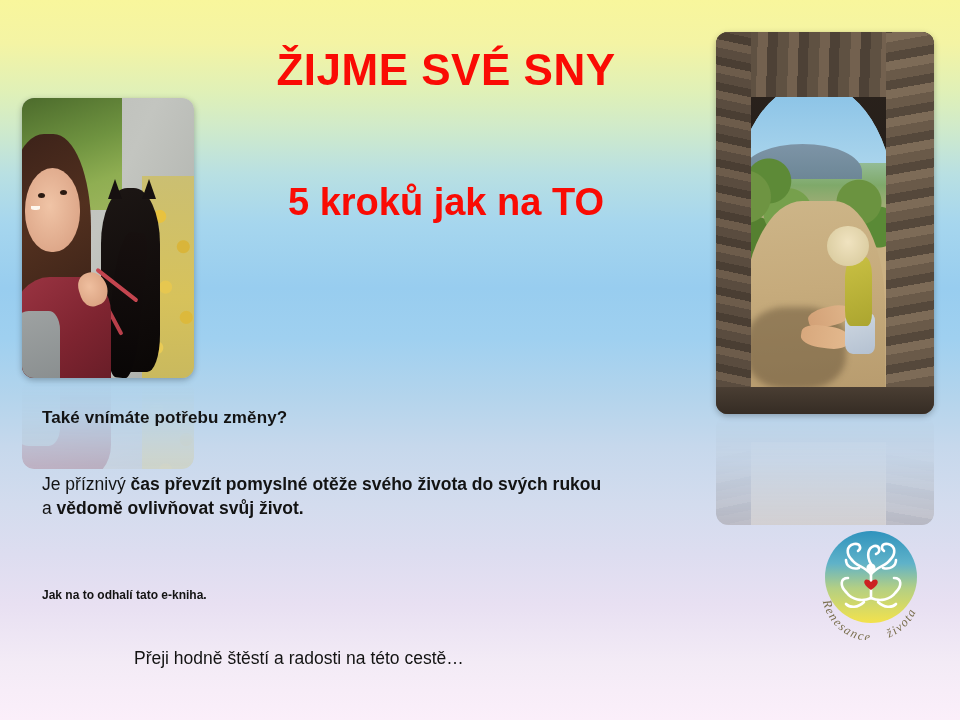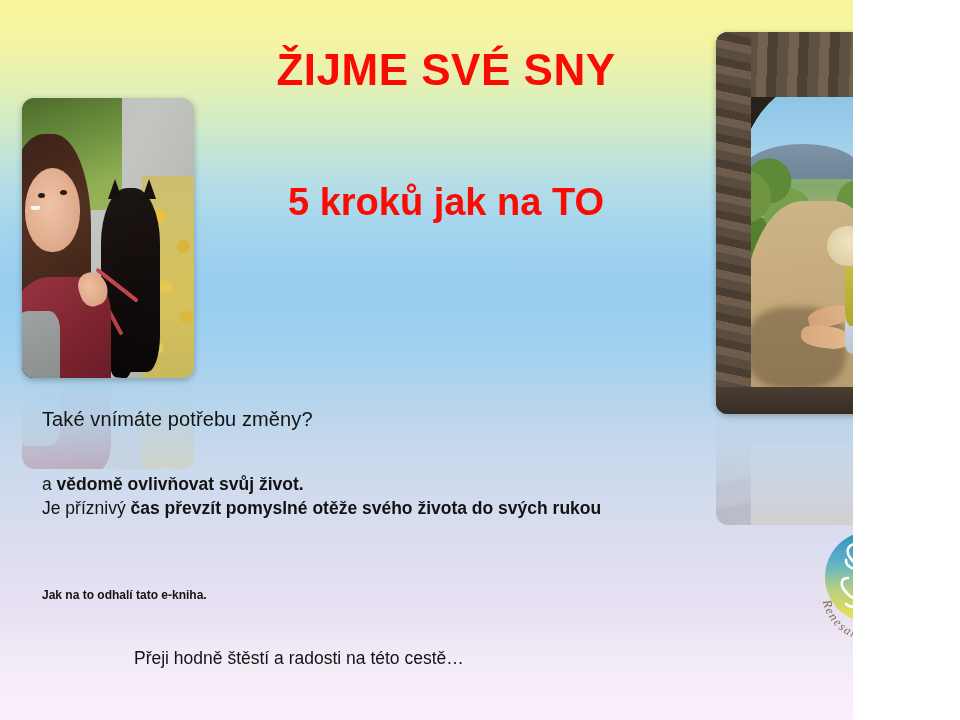--- a/index.html
+++ b/index.html
@@ -2,21 +2,21 @@
 <html lang="cs"><head>
 <meta charset="utf-8">
 <style>
   html, body {
     margin: 0;
     padding: 0;
     background: #ffffff;
   }
   .slide {
     position: relative;
-    width: 853px;
+    width: 960px;
     height: 720px;
     overflow: hidden;
     font-family: "Liberation Sans", sans-serif;
     background: linear-gradient(to bottom,
         #f8f69c 0%,
         #f4f4a4 6%,
         #dff0b8 13%,
         #cfeacb 18%,
         #b9e0e2 24%,
         #a6d6ee 31%,
@@ -315,22 +315,22 @@
     color: #fa0b04;
     font-size: 38px;
     font-weight: bold;
     line-height: 1.1;
   }
   .question {
     position: absolute;
     left: 42px;
     top: 408px;
     color: #131313;
-    font-size: 20px;
-    font-weight: normal;
+    font-size: 17px;
+    font-weight: bold;
     letter-spacing: 0.1px;
   }
   .body-copy {
     position: absolute;
     left: 42px;
     top: 472px;
     color: #131313;
     font-size: 17.5px;
     line-height: 24px;
     width: 800px;
@@ -438,24 +438,24 @@
     </div>
   </div>
 
   <div class="title">ŽIJME SVÉ SNY</div>
   <div class="subtitle">5 kroků jak na TO</div>
 
   <div class="question">Také vnímáte potřebu změny?</div>
 
   <div class="body-copy">
     <div>
-      <span>a </span><span class="b">vědomě ovlivňovat svůj život.</span>
+      <span>Je příznivý </span><span class="b">čas převzít pomyslné otěže svého života do svých rukou</span>
     </div>
     <div>
-      <span>Je příznivý </span><span class="b">čas převzít pomyslné otěže svého života do svých rukou</span>
+      <span>a </span><span class="b">vědomě ovlivňovat svůj život.</span>
     </div>
   </div>
 
   <div class="cta">Jak na to odhalí tato e-kniha.</div>
 
   <div class="wish">Přeji hodně štěstí a radosti na této cestě…</div>
 
   <div class="signature">
   </div>
 

